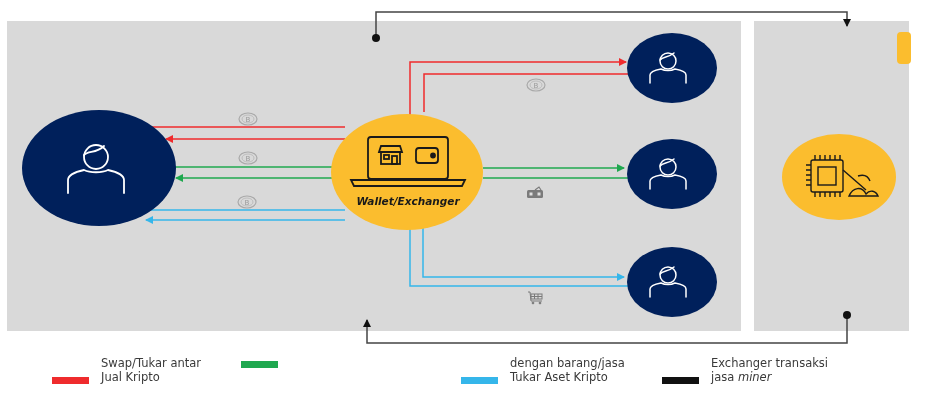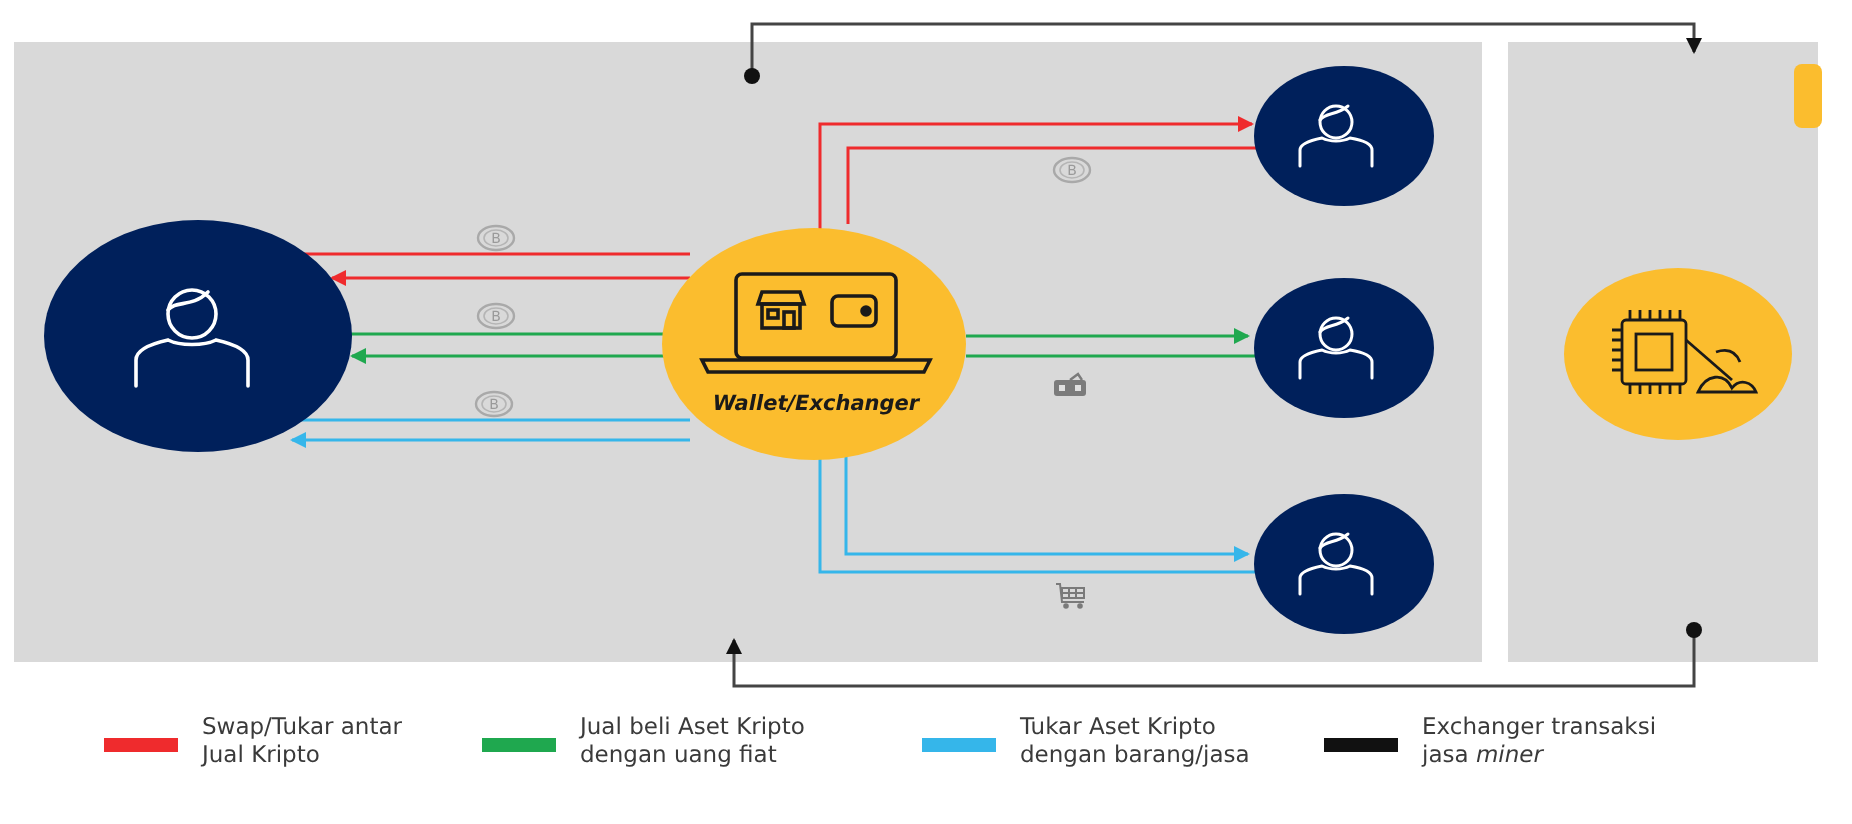--- a/index.html
+++ b/index.html
@@ -1,20 +1,20 @@
 <!DOCTYPE html>
 <html><head>
 <meta charset="utf-8">
 <style>
   html, body { margin: 0; padding: 0; background: #ffffff; }
   body { width: 926px; height: 412px; position: relative; overflow: hidden;
          font-family: "DejaVu Sans", "Liberation Sans", sans-serif; }
   #diagram { position: absolute; left: 0; top: 0; }
   .legend { position: absolute; top: 356px; left: 0; width: 926px; height: 50px; }
-  .legend-item { position: absolute; top: 0; display: flex; align-items: center; }
+  .legend-item { position: absolute; top: 0; display: flex; align-items: flex-end; }
   .legend-swatch { width: 37px; height: 7px; margin-top: 5px; margin-right: 12px; }
   .legend-text { font-size: 11.5px; line-height: 14px; color: #3a3a3a; }
   .legend-text em { }
   .wallet-label { font-family: "DejaVu Sans", sans-serif; font-weight: bold; font-style: italic; }
 </style>
 </head>
 <body>
 
 <svg id="diagram" width="926" height="350" viewBox="0 0 926 350" xmlns="http://www.w3.org/2000/svg">
   <defs>
@@ -176,30 +176,26 @@
 <div class="legend">
   <div class="legend-item" style="left:52px">
     <div class="legend-swatch" style="background:#ef2b2d"></div>
     <div class="legend-text">
       <div>Swap/Tukar antar</div>
         <div>Jual Kripto</div>
     </div>
   </div>
   <div class="legend-item" style="left:241px">
     <div class="legend-swatch" style="background:#1fa84f"></div>
-    <div class="legend-text">
-      <div>Jual beli Aset Kripto</div>
-        <div>dengan uang fiat</div>
-    </div>
   </div>
   <div class="legend-item" style="left:461px">
     <div class="legend-swatch" style="background:#35b6ea"></div>
     <div class="legend-text">
-      <div>Tukar Aset Kripto</div>
-        <div>dengan barang/jasa</div>
+      <div>dengan barang/jasa</div>
+        <div>Tukar Aset Kripto</div>
     </div>
   </div>
   <div class="legend-item" style="left:662px">
     <div class="legend-swatch" style="background:#111111"></div>
     <div class="legend-text">
       <div>Exchanger transaksi</div>
       <div><span>jasa </span><em>miner</em></div>
     </div>
   </div>
 </div>

